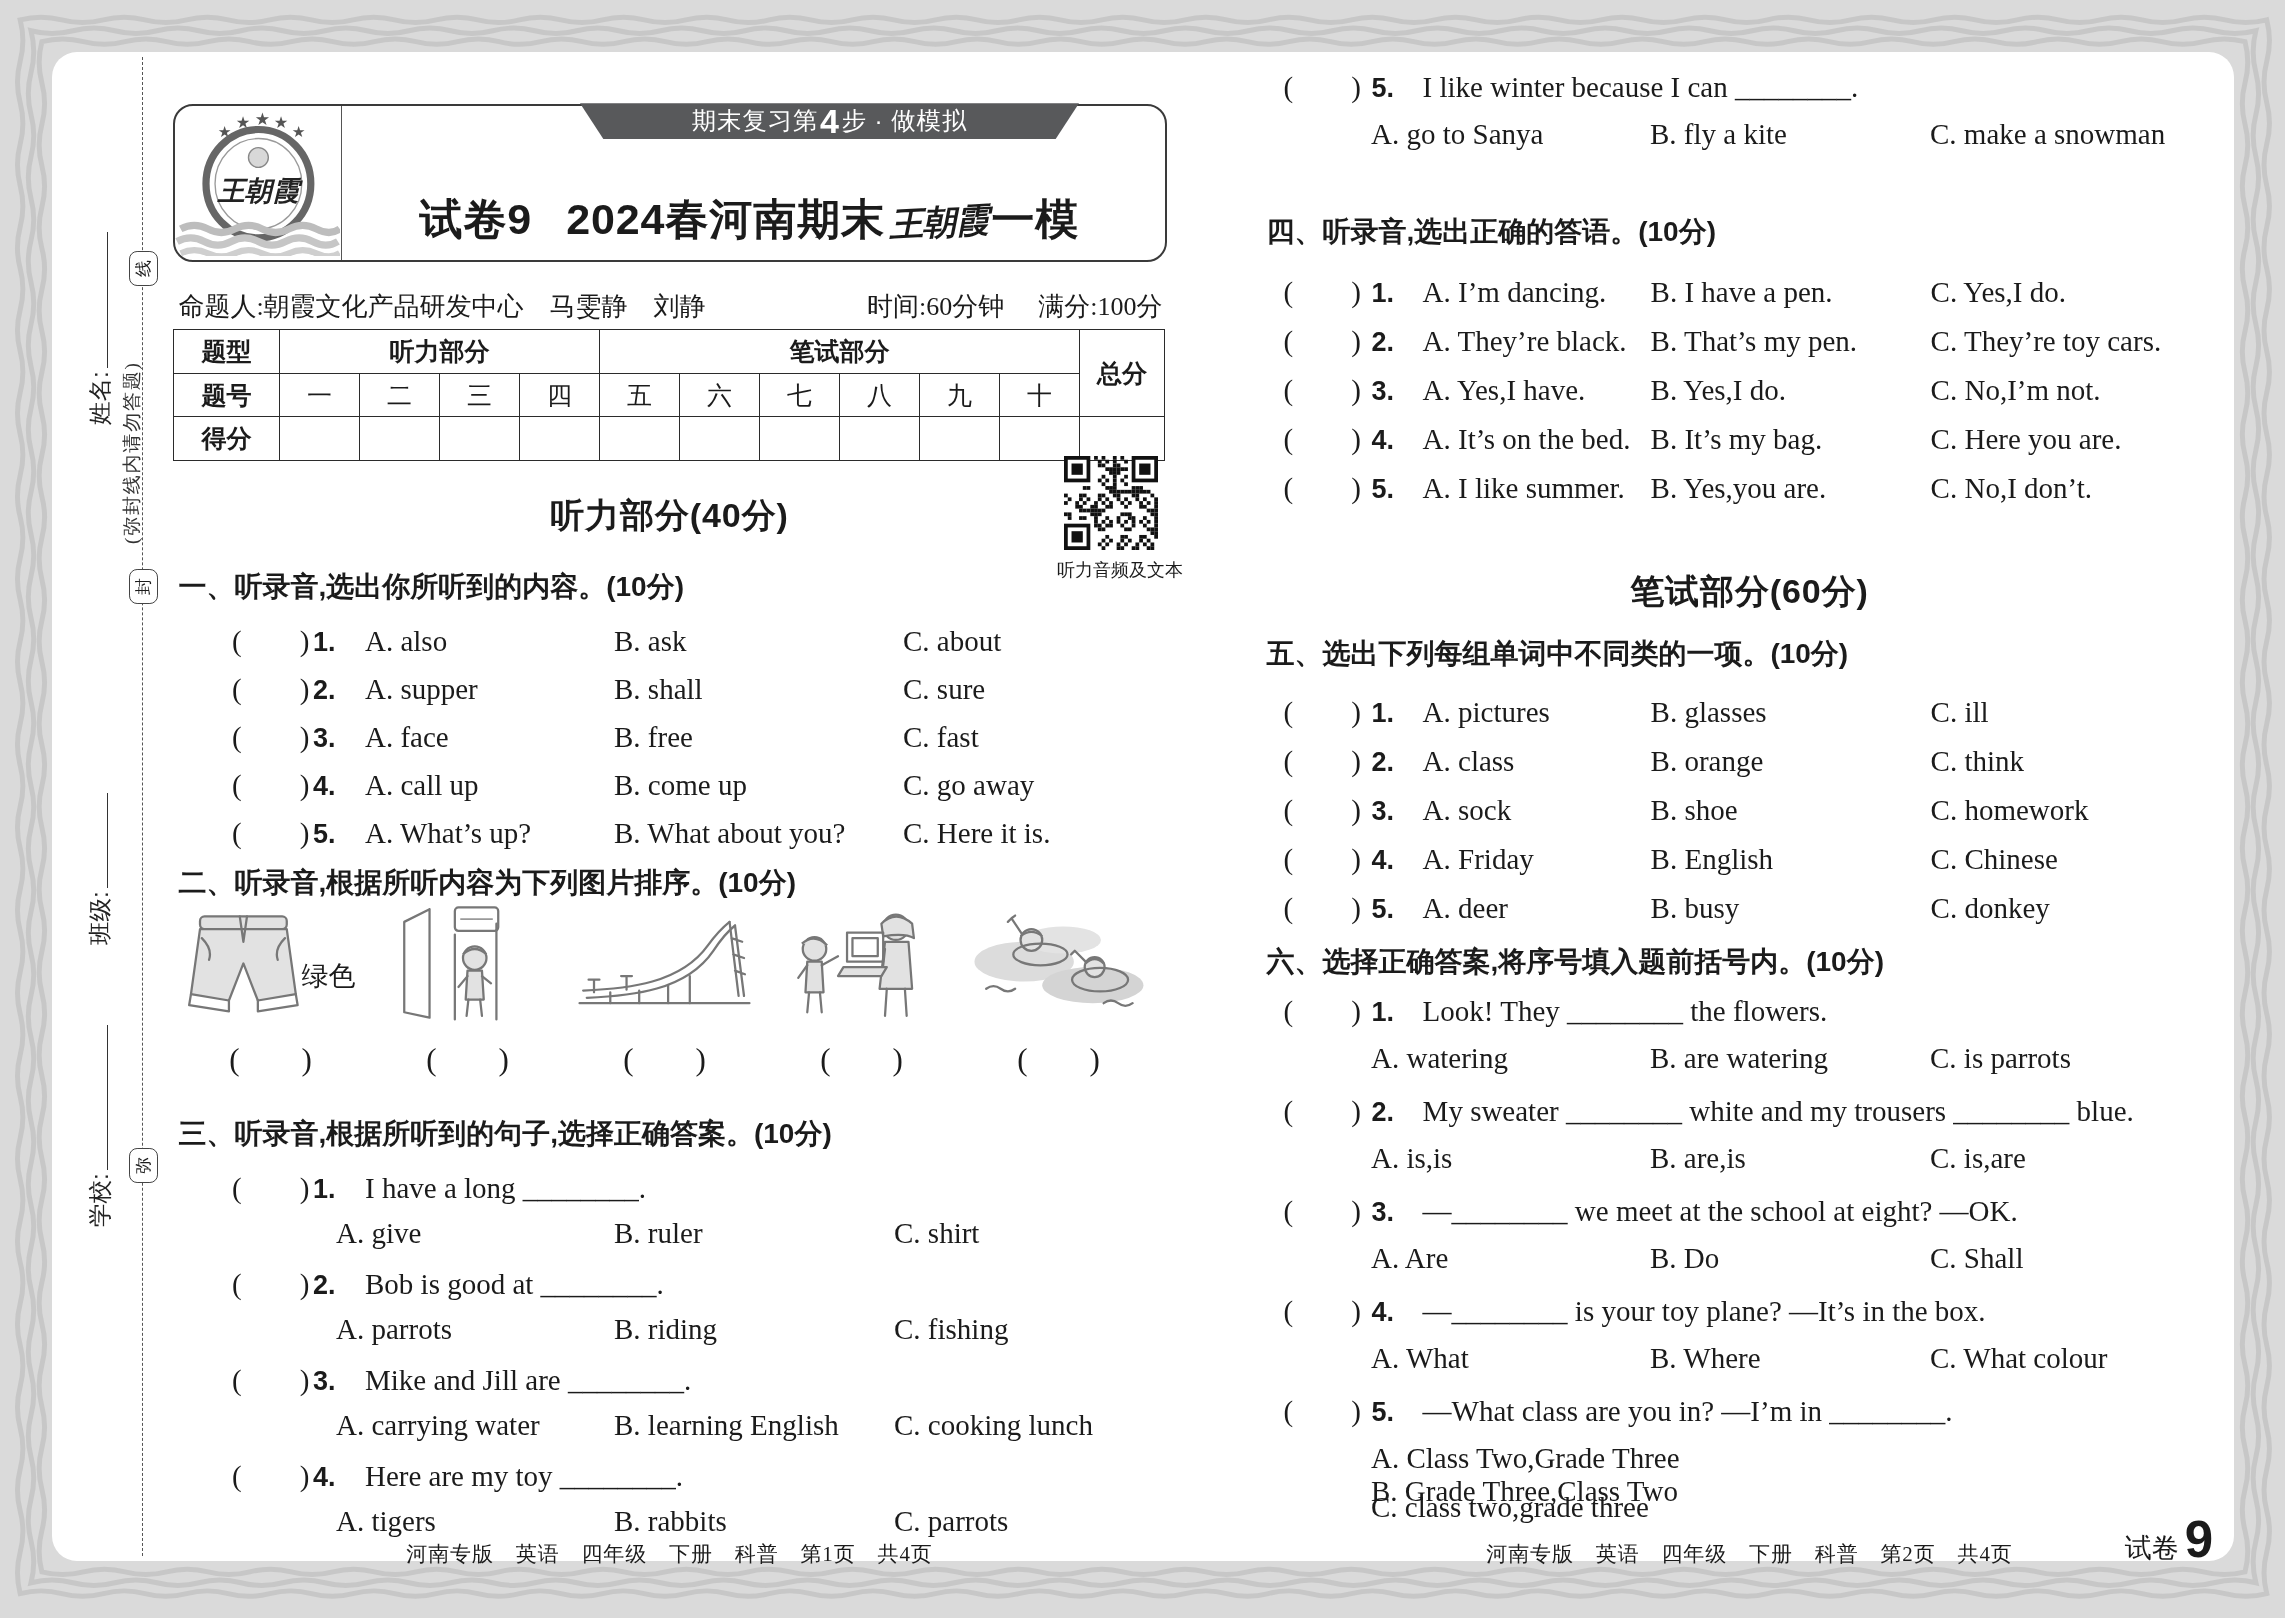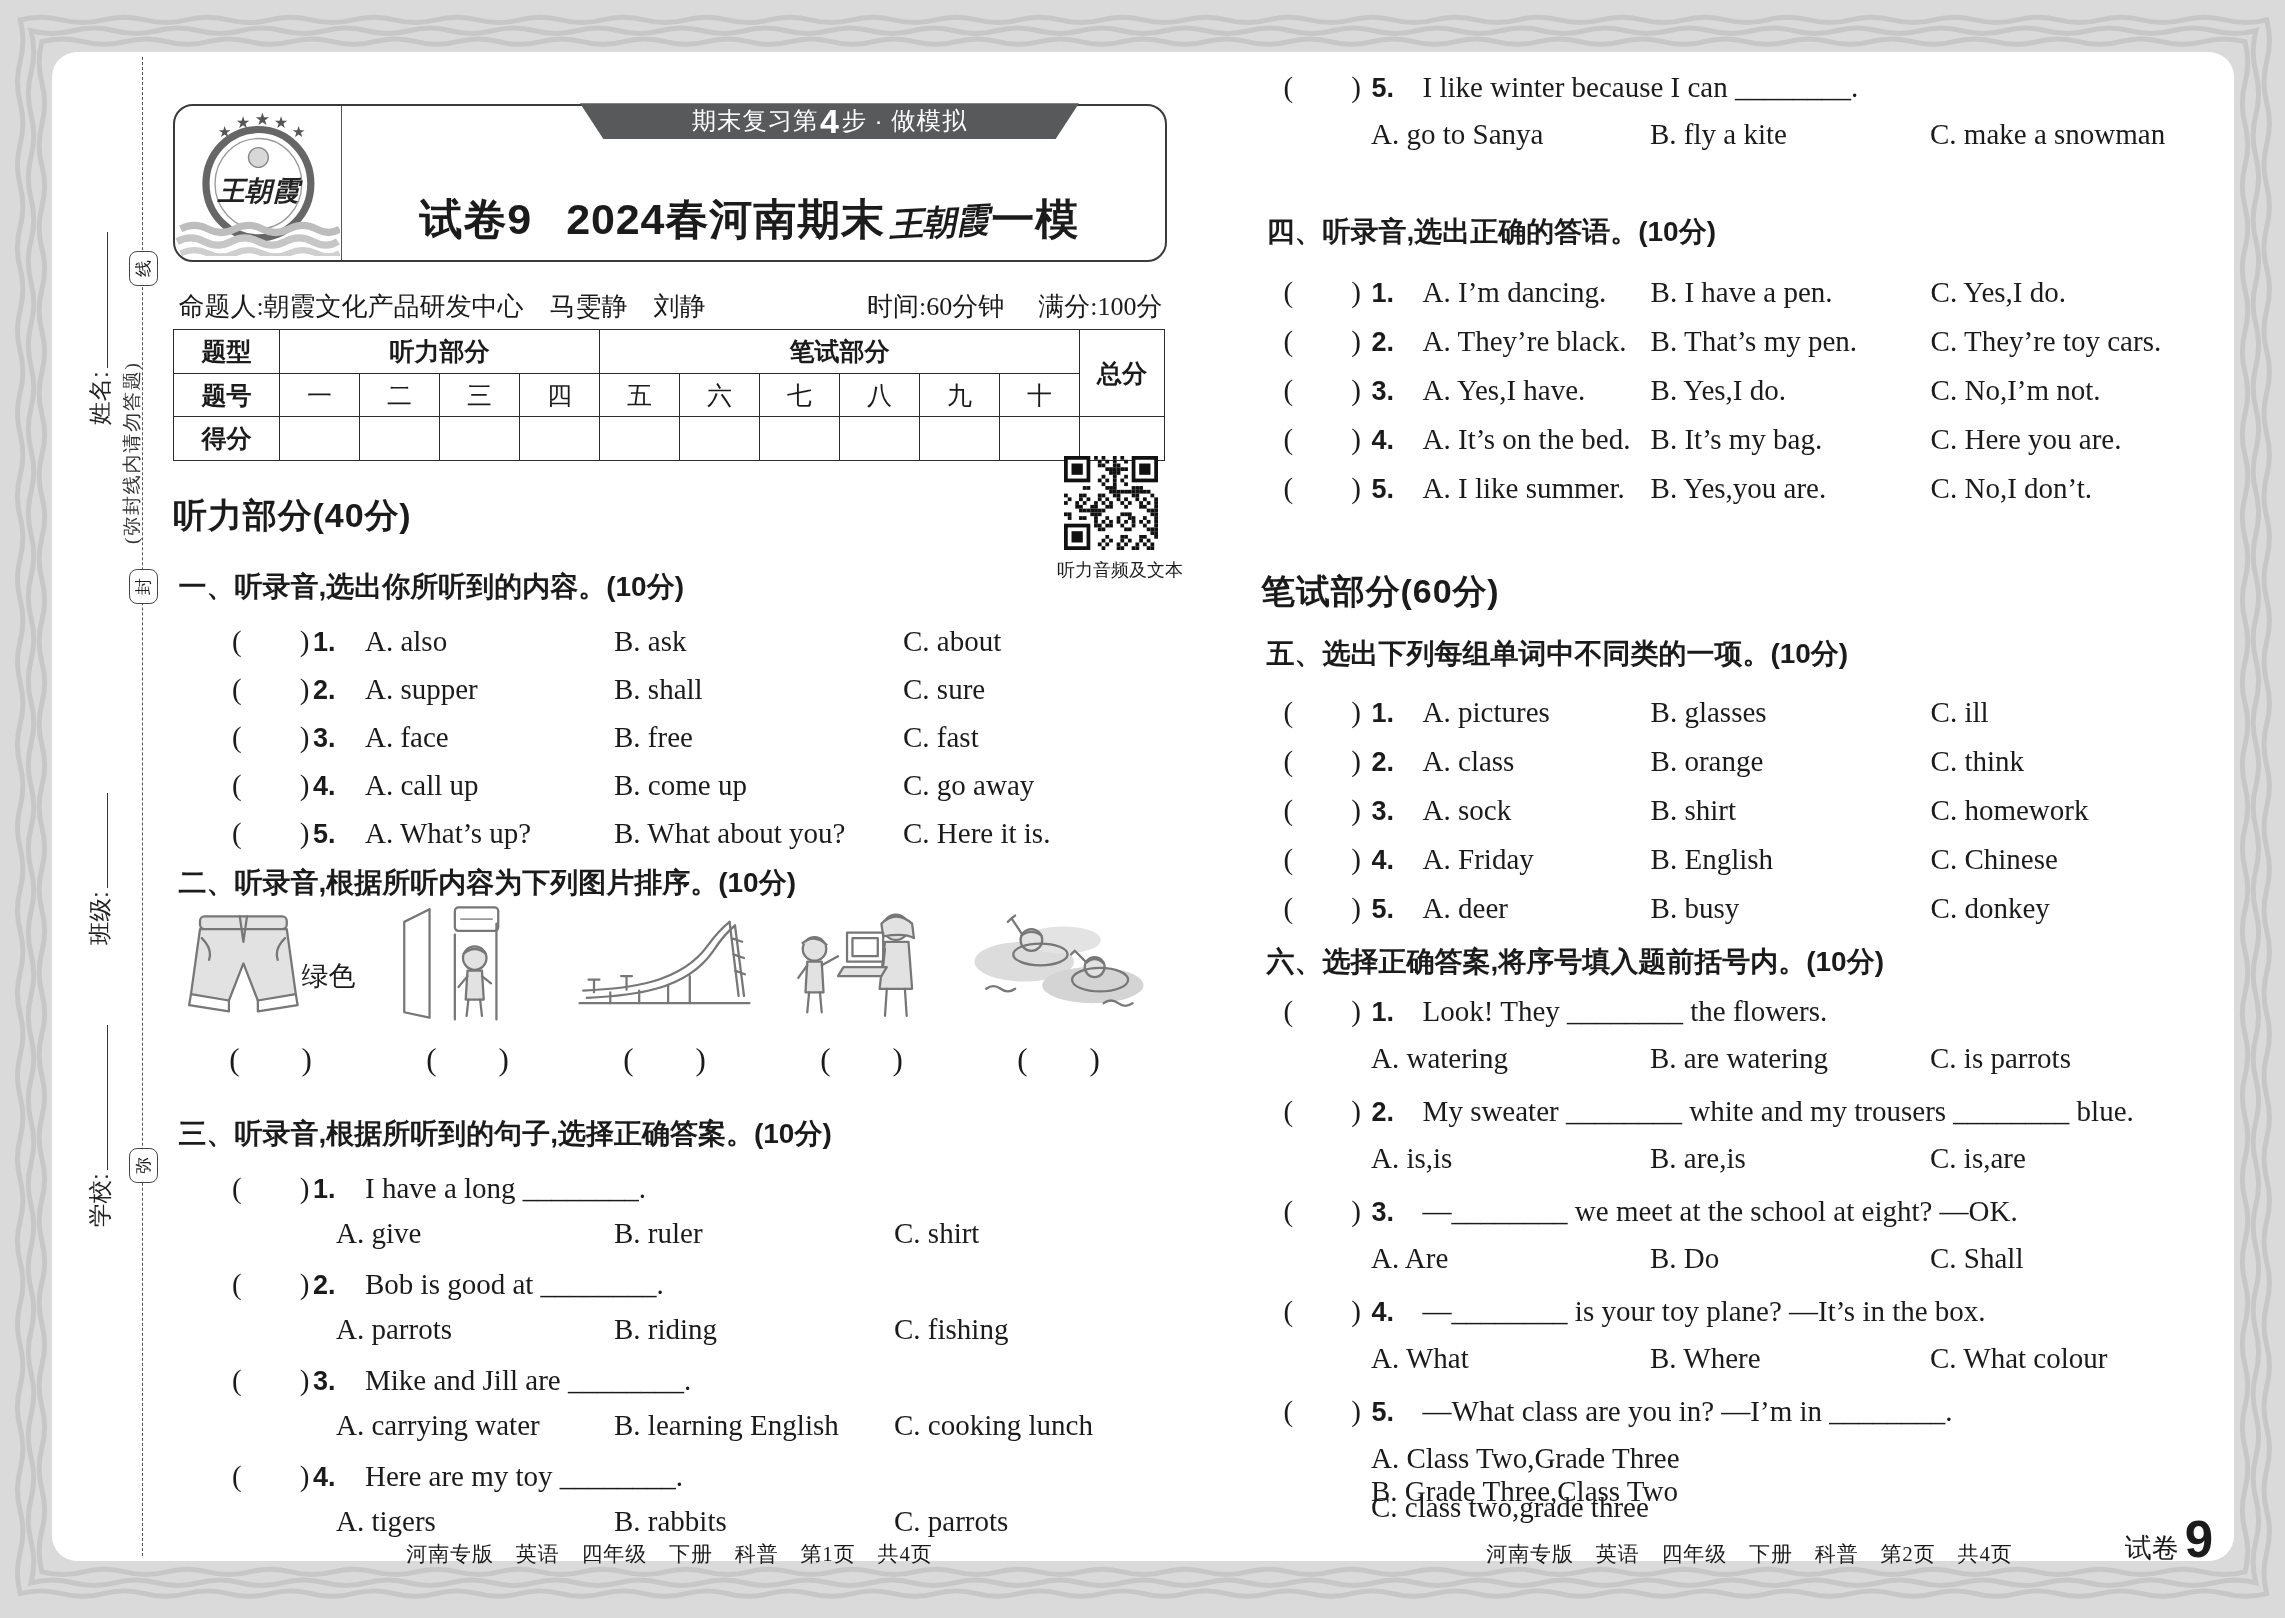--- a/index.html
+++ b/index.html
@@ -62,21 +62,21 @@
     position:absolute;left:5.4px;right:3.6px;top:237px;display:flex;justify-content:space-between;
     font:26px "Liberation Serif",serif;white-space:nowrap;
   }
   .meta-row .mr{display:flex;gap:34px;}
   
   table.score{border-collapse:collapse;position:absolute;left:0;top:277px;table-layout:fixed;}
   table.score td{border:1.8px solid #2b2b2b;text-align:center;vertical-align:middle;
     font:600 25px "Liberation Sans",sans-serif;padding:0;}
   table.score td.num{font-weight:400;font-family:"Liberation Serif",serif;}
   
-  .part-heading{position:absolute;left:0;right:0;text-align:left;
+  .part-heading{position:absolute;left:0;right:0;text-align:center;
     font:700 34px "Liberation Sans",sans-serif;letter-spacing:0.9px;}
   .sec-title{font:700 28px "Liberation Sans",sans-serif;padding-left:5.4px;white-space:nowrap;}
   .sec-block{position:absolute;left:0;right:0;}
   
   .qr-wrap{position:absolute;left:867px;top:404px;width:107px;text-align:center;z-index:2;margin-left:17px;}
   .qr-caption{font:18px "Liberation Serif",serif;margin-top:3.6px;white-space:nowrap;}
   
   .rows{margin-top:16.3px;}
   .row{display:flex;align-items:baseline;height:48px;
     font:29px "Liberation Serif",serif;white-space:nowrap;}
@@ -668,21 +668,21 @@
           <span class="br">(　　)</span>
           <span class="qn">2.</span>
           <span class="oa">A. class</span>
           <span class="ob">B. orange</span>
           <span class="oc">C. think</span>
         </div>
           <div class="row r-r1">
           <span class="br">(　　)</span>
           <span class="qn">3.</span>
           <span class="oa">A. sock</span>
-          <span class="ob">B. shirt</span>
+          <span class="ob">B. shoe</span>
           <span class="oc">C. homework</span>
         </div>
           <div class="row r-r1">
           <span class="br">(　　)</span>
           <span class="qn">4.</span>
           <span class="oa">A. Friday</span>
           <span class="ob">B. English</span>
           <span class="oc">C. Chinese</span>
         </div>
           <div class="row r-r1">

